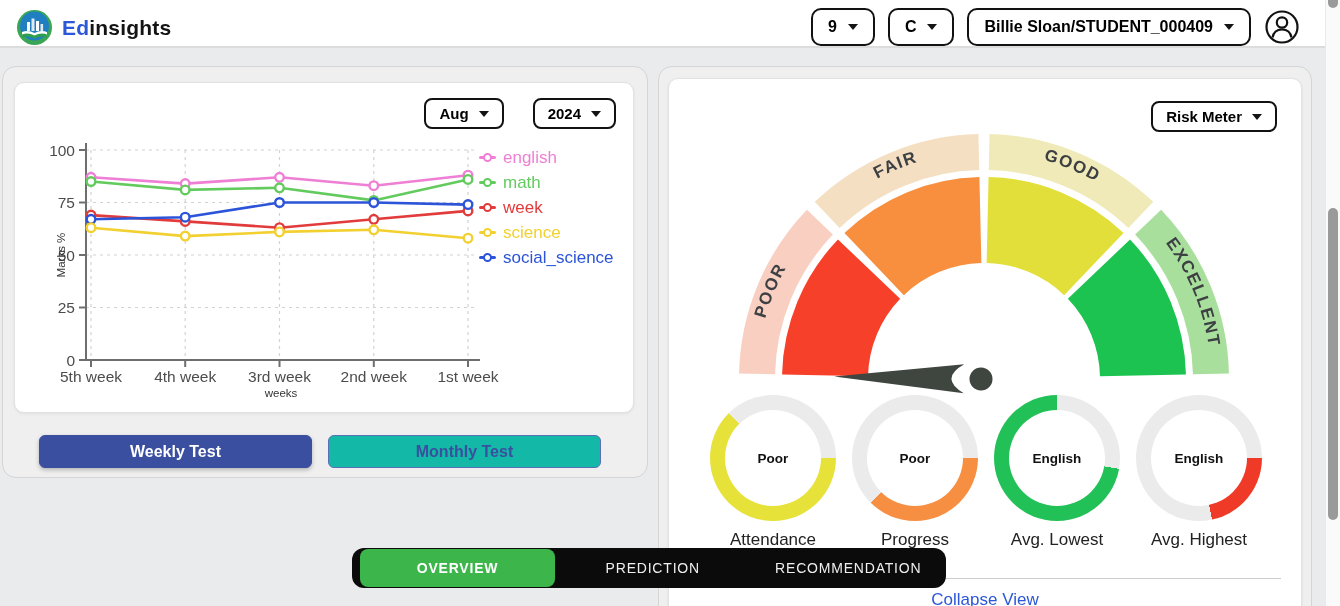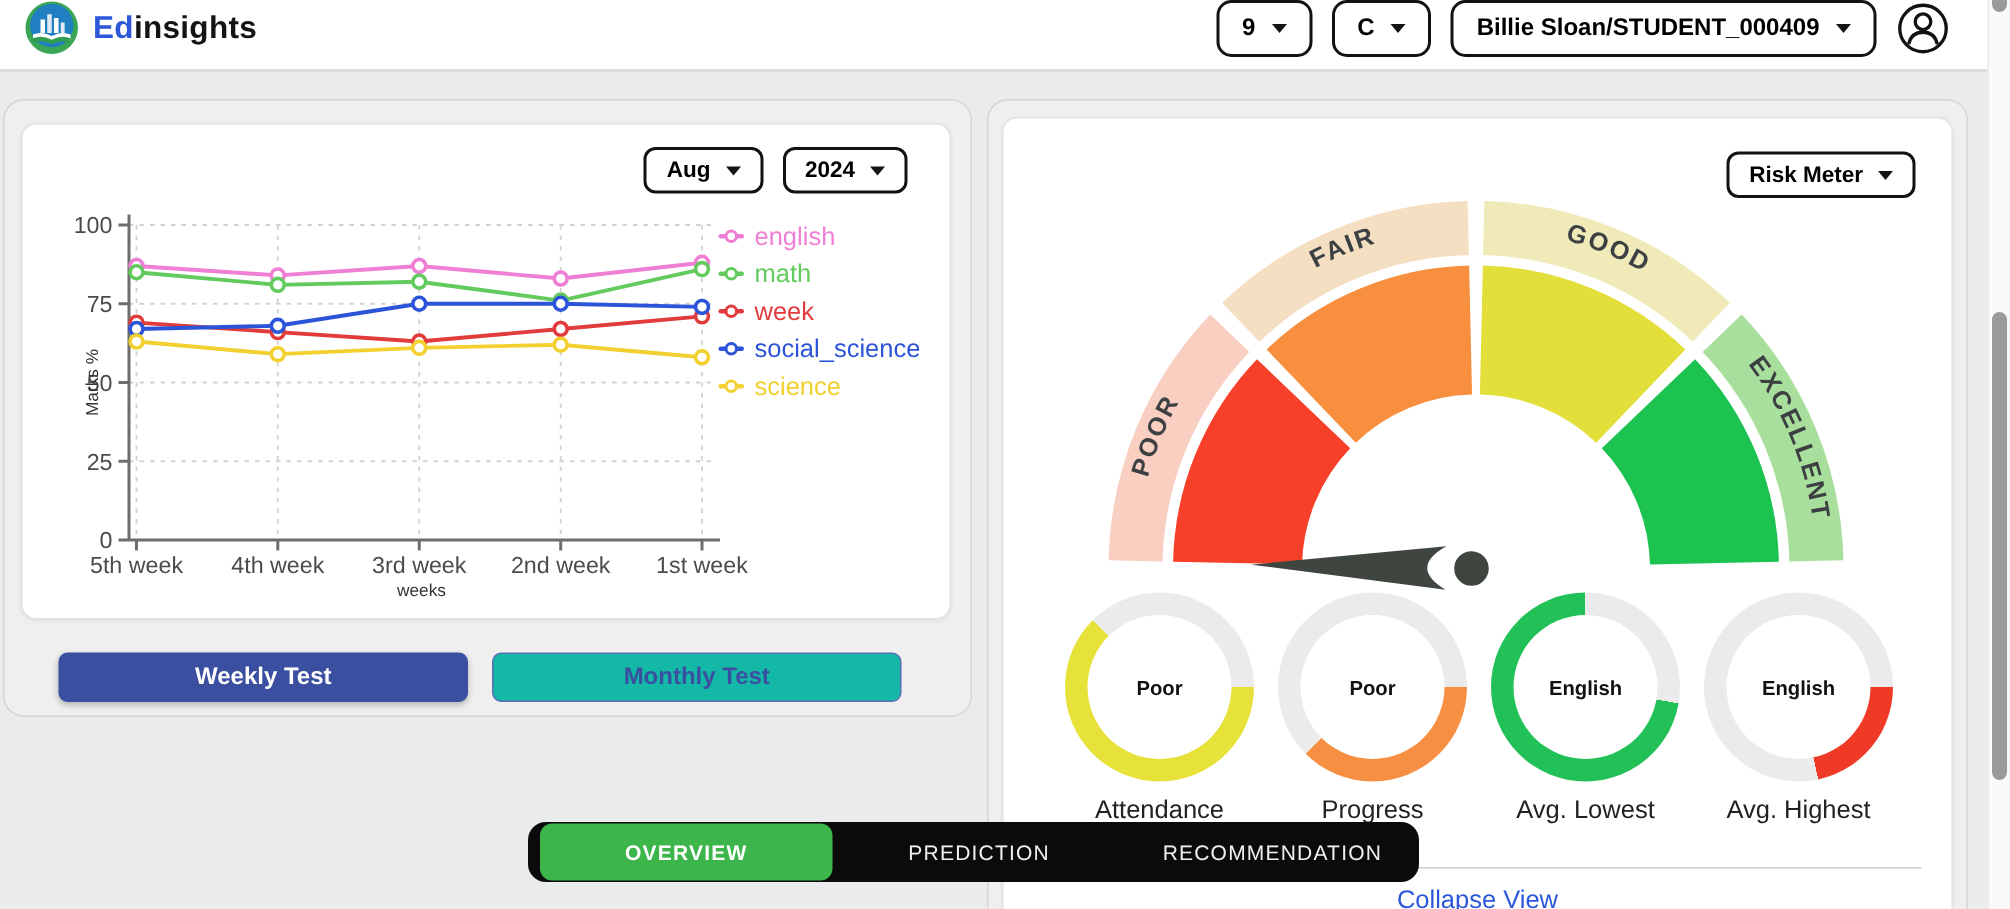--- a/index.html
+++ b/index.html
@@ -1,20 +1,20 @@
 <!DOCTYPE html>
 <html><head>
 <meta charset="utf-8">
 <style>
   html,body{margin:0;padding:0}
   body{width:1340px;height:606px;position:relative;overflow:hidden;background:#e9ebec;
        font-family:"Liberation Sans",sans-serif;color:#1a1a1a}
   
   .hdr{position:absolute;left:0;top:0;width:1340px;height:48px;background:#fff;
-       border-bottom:2px solid #dcdcdc;display:flex;align-items:flex-start;
+       border-bottom:2px solid #dcdcdc;display:flex;align-items:flex-end;
        justify-content:space-between;box-sizing:border-box;padding:0 40px 0 16px;z-index:6}
   .brand{display:flex;align-items:center;gap:9px}
   .brand-text{font-size:21px;font-weight:700;letter-spacing:.2px}
   .brand-text .ed{color:#2b57d8}.brand-text .ins{color:#141414}
   .hctl{display:flex;align-items:center;gap:13px}
   .hdd{height:38px;border:2px solid #121212;border-radius:10px;background:#fff;
        font-weight:700;font-size:16px;font-family:inherit;display:flex;align-items:center;
        gap:11px;padding:0 15px;cursor:pointer}
   .caret{width:0;height:0;border-left:5px solid transparent;border-right:5px solid transparent;
          border-top:6px solid #141414;display:inline-block}
@@ -23,21 +23,21 @@
   .card{position:absolute;background:#efefef;border:1px solid #d5d5d5;border-radius:14px;box-sizing:border-box}
   .card-left{left:2px;top:66px;width:646px;height:412px}
   .card-right{left:658px;top:66px;width:654px;height:580px}
   .white{position:absolute;background:#fff;border:1px solid #e2e2e2;border-radius:10px;
          box-shadow:0 1px 3px rgba(0,0,0,.07);box-sizing:border-box}
   .chart-card{left:11px;top:15px;width:620px;height:331px}
   .risk-card{left:9px;top:11px;width:634px;height:600px}
   
   .mini-dd{height:31px;border:2px solid #121212;border-radius:8px;background:#fff;font-weight:700;
            font-size:15px;font-family:inherit;display:flex;align-items:center;gap:10px;padding:0 13px;cursor:pointer}
-  .dd-row{position:absolute;top:15px;right:28px;display:flex;gap:13px;z-index:3}
+  .dd-row{position:absolute;top:15px;right:17px;display:flex;gap:29px;z-index:3}
   
   .legend{position:absolute;left:464px;top:62px;z-index:4}
   .legend-item{display:flex;align-items:center;gap:7px;height:25px;font-size:17px;cursor:pointer}
   .lg-marker{position:relative;width:17px;height:3px;border-radius:2px;background:currentColor;flex:0 0 auto}
   .lg-marker::after{content:"";position:absolute;left:4px;top:-3.5px;width:5px;height:5px;border-radius:50%;
                     border:2.5px solid currentColor;background:#fff}
   
   .tbtn{position:absolute;top:368px;height:33px;border-radius:6px;font-weight:700;font-size:16px;
         font-family:inherit;cursor:pointer;display:flex;align-items:center;justify-content:center;box-sizing:border-box}
   .tbtn.weekly{left:36px;width:273px;background:#3a4fa0;color:#fff;border:1px solid #3a4fa0;
@@ -203,27 +203,27 @@
           <span>english</span>
         </div>
       <div class="legend-item" style="color: rgb(99, 203, 94); text-align: center;">
           <span class="lg-marker"></span>
           <span>math</span>
         </div>
       <div class="legend-item" style="color: rgb(226, 59, 59);">
           <span class="lg-marker"></span>
           <span>week</span>
         </div>
+      <div class="legend-item" style="color: rgb(242, 208, 47);">
+          <span class="lg-marker"></span>
+          <span>science</span>
+        </div>
       <div class="legend-item" style="color: rgb(43, 84, 217);">
           <span class="lg-marker"></span>
           <span>social_science</span>
-        </div>
-      <div class="legend-item" style="color: rgb(242, 208, 47);">
-          <span class="lg-marker"></span>
-          <span>science</span>
         </div>
     </div>
   </div>
   <button class="tbtn weekly">Weekly Test</button>
   <button class="tbtn monthly">Monthly Test</button>
 </div>
 
 <div class="card card-right">
   <div class="white risk-card">
     <div class="risk-dd">

